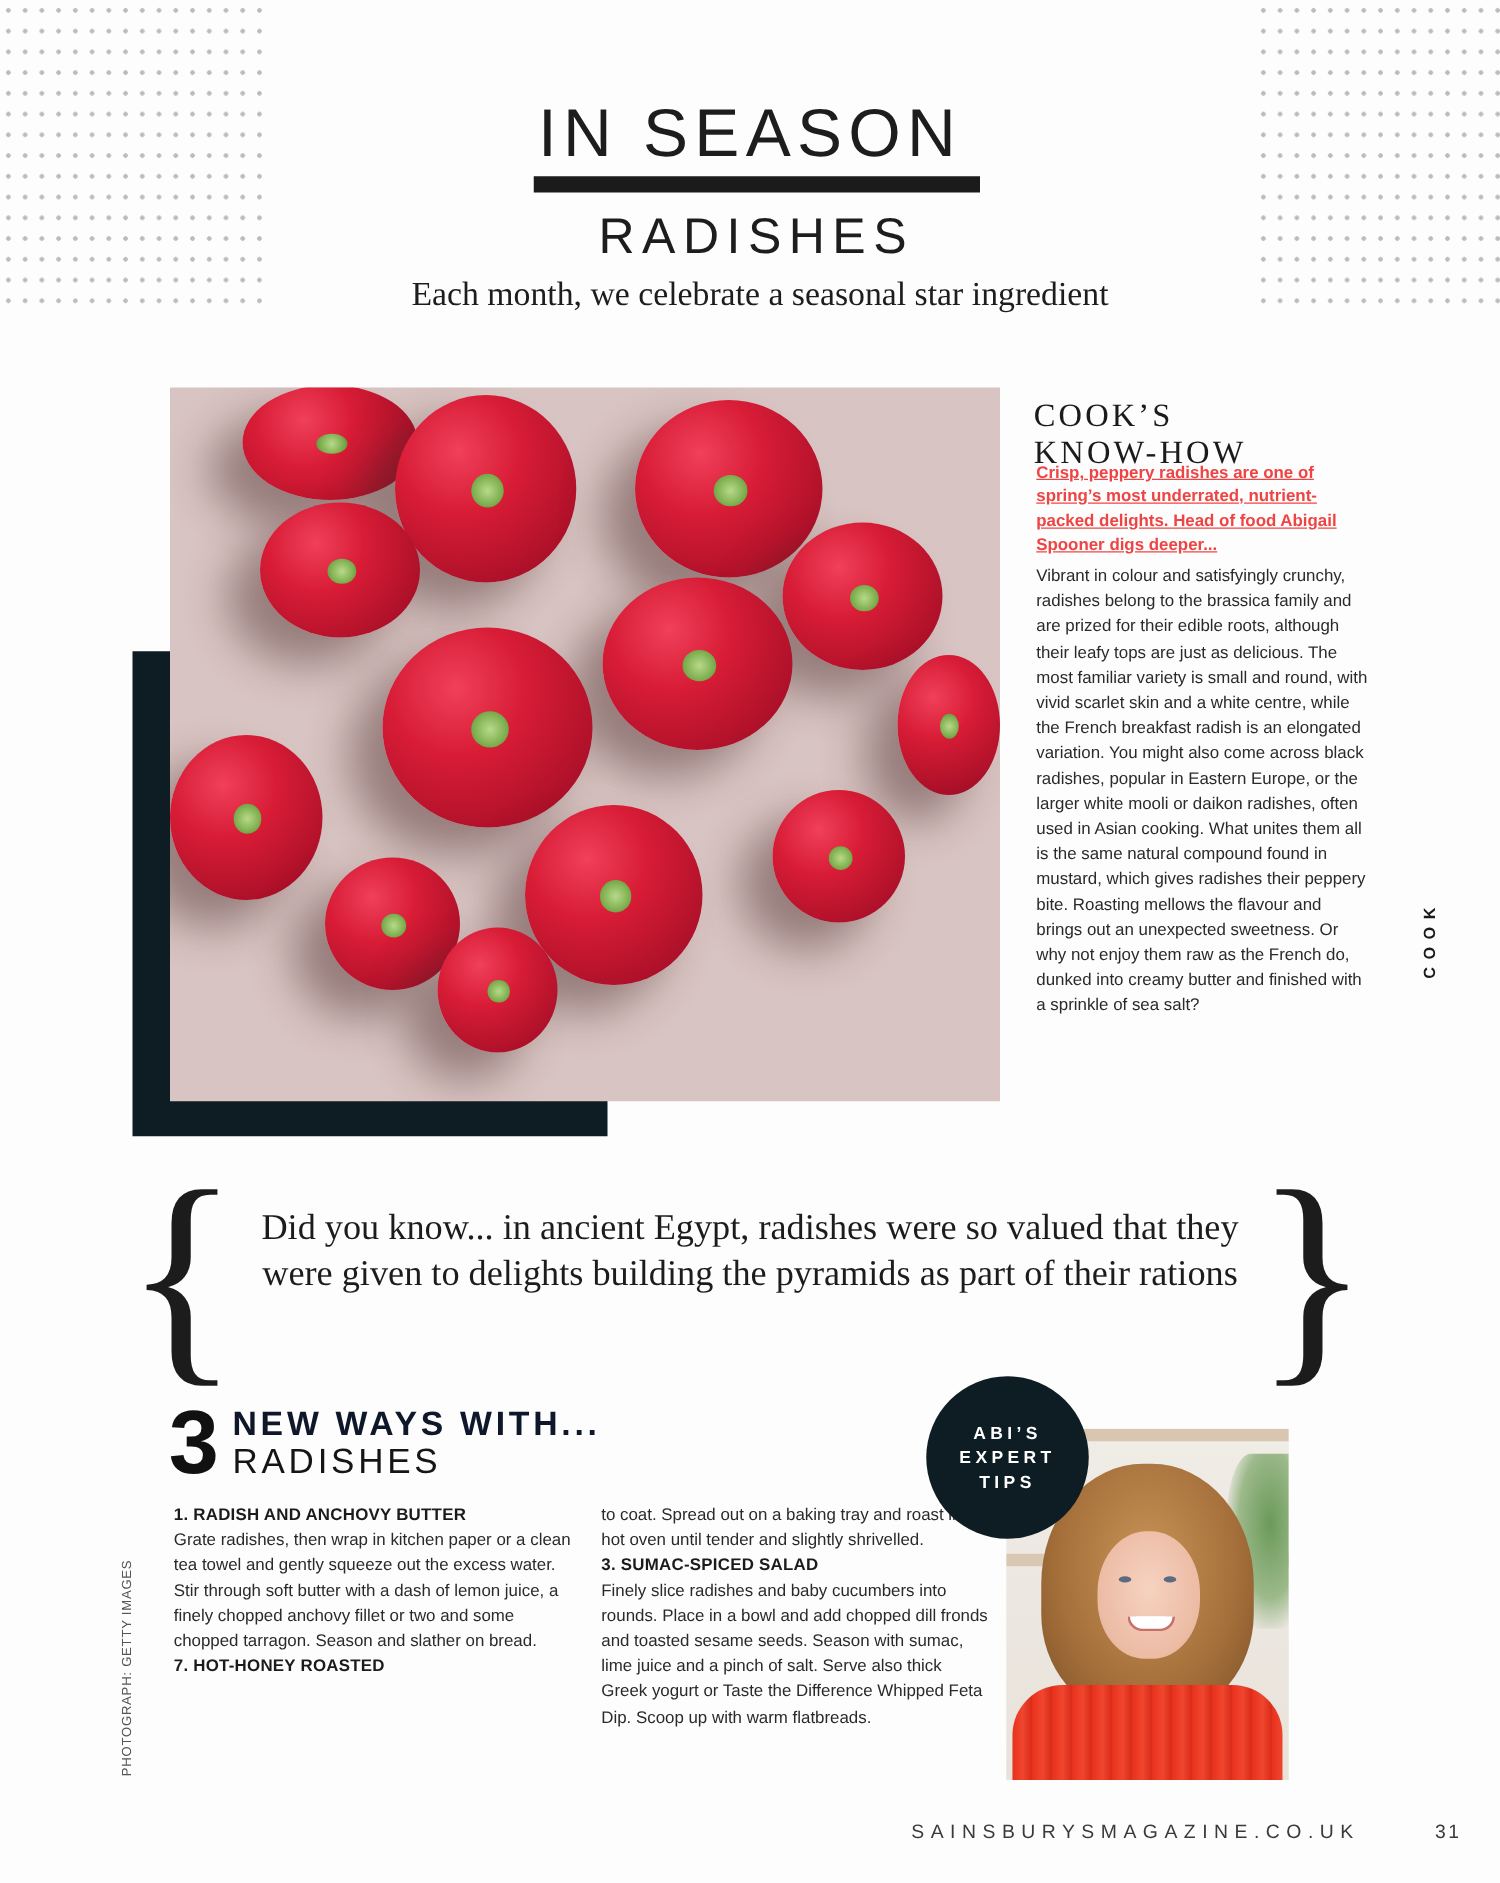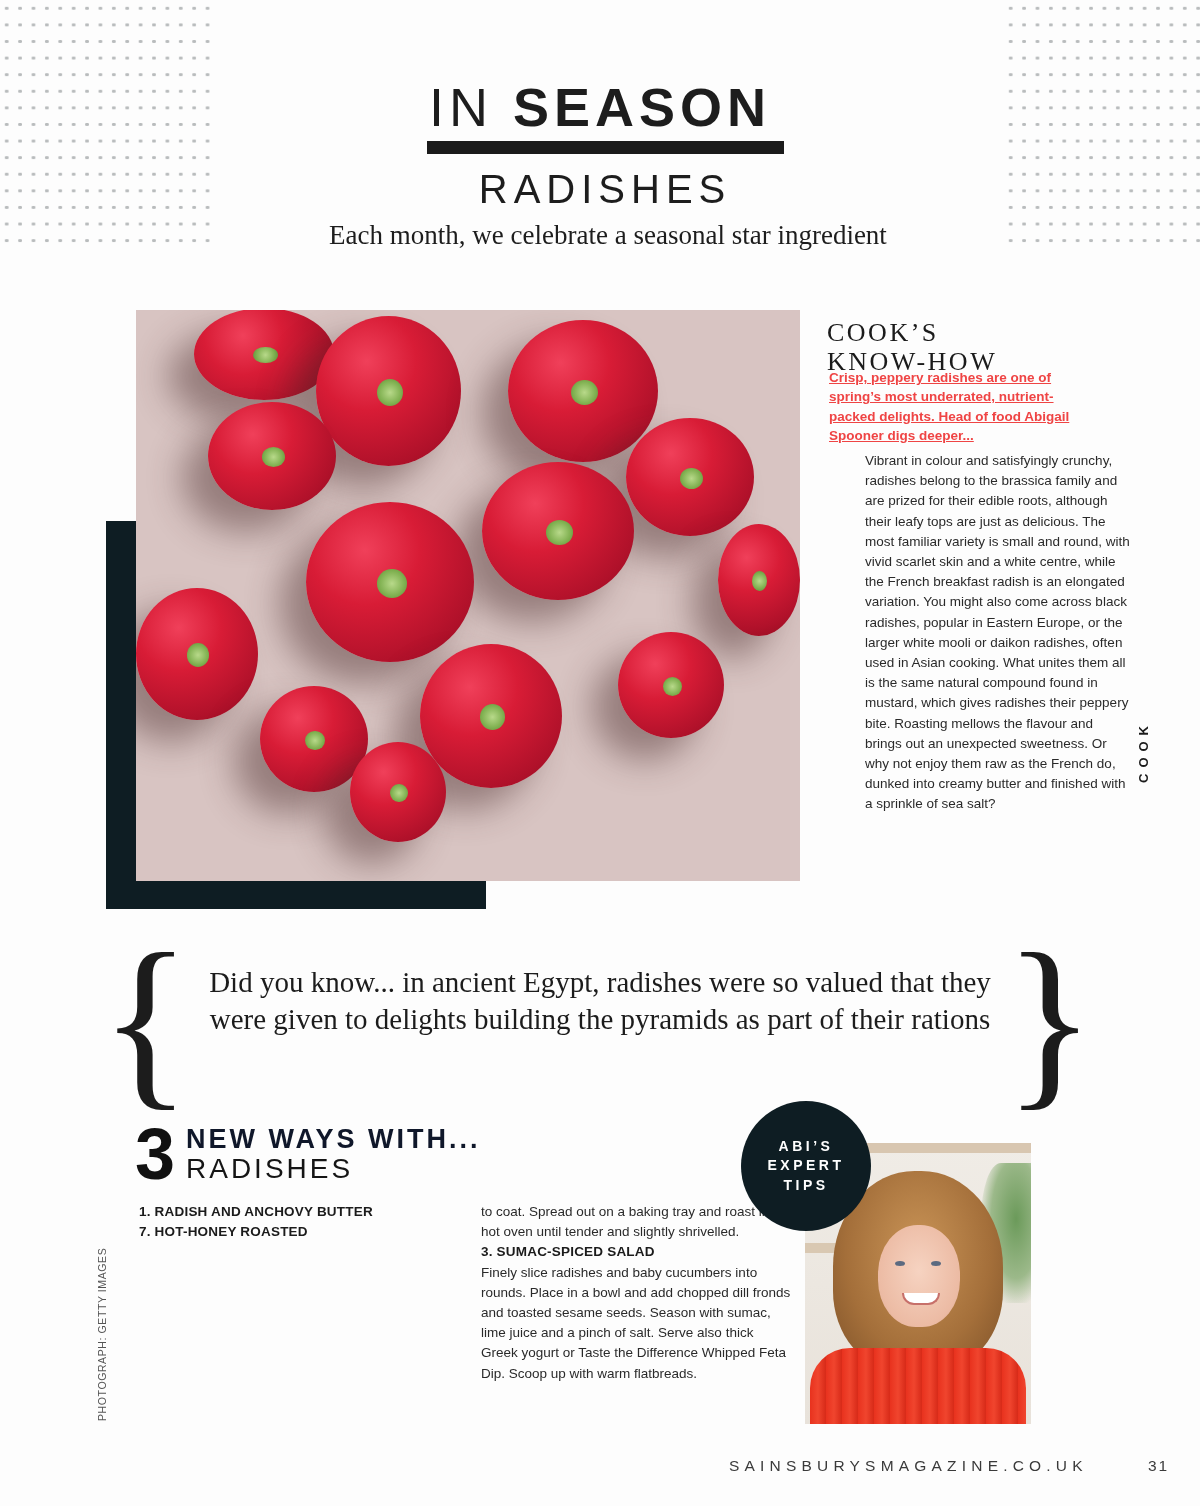--- a/index.html
+++ b/index.html
@@ -15,21 +15,21 @@
     background-size: 13.4px 16.6px;
   }
   .dots-left { left: 0; top: 0; width: 210px; height: 245px; }
   .dots-right { left: 1004px; top: 0; width: 196px; height: 245px; }
 
   .hdr-title {
     position: absolute; left: 0; width: 1200px; top: 72px; text-align: center;
     font-size: 54px; letter-spacing: 5px; line-height: 70px; color: #1d1d1d;
   }
   .hdr-title .light { font-weight: 400; }
-  .hdr-title .bold { font-weight: 700; }
+  .hdr-title .bold { font-weight: 400; }
   .hdr-rule {
     position: absolute; left: 427px; top: 141px; width: 357px; height: 13px; background: #1b1b1b;
   }
   .hdr-sub {
     position: absolute; left: 0; width: 1210px; top: 163px; text-align: center;
     font-size: 40px; letter-spacing: 6px; line-height: 52px; font-weight: 400; color: #1d1d1d;
   }
   .hdr-strap {
     position: absolute; left: 0; width: 1216px; top: 216px; text-align: center;
     font-family: "Liberation Serif", serif; font-size: 27px; line-height: 38px; color: #1d1d1d;
@@ -50,21 +50,21 @@
   .cook-head {
     position: absolute; left: 827px; top: 306px; font-family: "Liberation Serif", serif;
     font-size: 26px; letter-spacing: 2.5px; line-height: 29px; color: #1b1b1b; margin-top: 12px;
   }
   .cook-intro {
     position: absolute; left: 829px; top: 368px; width: 270px;
     font-size: 13.5px; line-height: 19.3px; font-weight: 700; color: #ef4444; text-decoration: underline;
   }
   .cook-body {
     position: absolute; left: 829px; top: 451px; width: 265px;
-    font-size: 13.5px; line-height: 20.2px; color: #2a2a2a; margin-left: 36px;
+    font-size: 13.5px; line-height: 20.2px; color: #2a2a2a;
   }
   .side-tab {
     position: absolute; left: 1136px; top: 712px; width: 16px; height: 80px;
     writing-mode: vertical-rl; transform: rotate(180deg);
     font-size: 13px; font-weight: 700; letter-spacing: 6px; color: #1b1b1b; text-align: center;
   }
 
   .brace {
     position: absolute; top: 925px; font-family: "Liberation Serif", serif;
     font-size: 190px; line-height: 190px; color: #1c1c1c;
@@ -170,20 +170,21 @@
 <div class="brace brace-left">{</div>
 <div class="did-you-know">Did you know... in ancient Egypt, radishes were so valued that they were given to delights building the pyramids as part of their rations</div>
 <div class="brace brace-right">}</div>
 
 <div class="ways-num">3</div>
 <div class="ways-title">NEW WAYS WITH...</div>
 <div class="ways-sub">RADISHES</div>
 
 <div class="col col-1">
   <h4>1. RADISH AND ANCHOVY BUTTER</h4>
+  <p>Grate radishes, then wrap in kitchen paper or a clean tea towel and gently squeeze out the excess water. Stir through soft butter with a dash of lemon juice, a finely chopped anchovy fillet or two and some chopped tarragon. Season and slather on bread.</p>
   <h4>7. HOT-HONEY ROASTED</h4>
 </div>
 <div class="col col-2">
   <p>to coat. Spread out on a baking tray and roast in a hot oven until tender and slightly shrivelled.</p>
   <h4>3. SUMAC-SPICED SALAD</h4>
   <p>Finely slice radishes and baby cucumbers into rounds. Place in a bowl and add chopped dill fronds and toasted sesame seeds. Season with sumac, lime juice and a pinch of salt. Serve also thick Greek yogurt or Taste the Difference Whipped Feta Dip. Scoop up with warm flatbreads.</p>
 </div>
 
 <div class="credit">PHOTOGRAPH: GETTY IMAGES</div>
 

